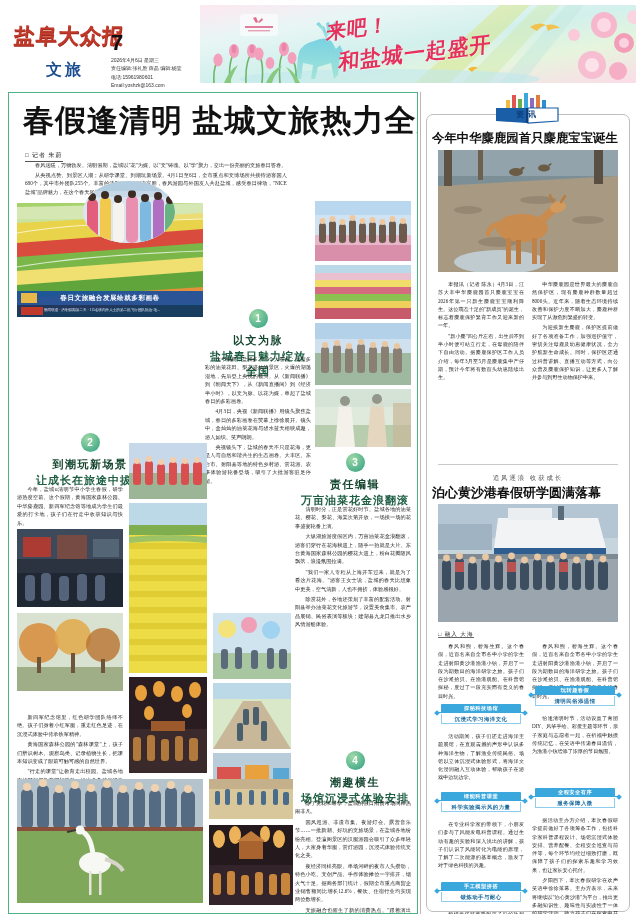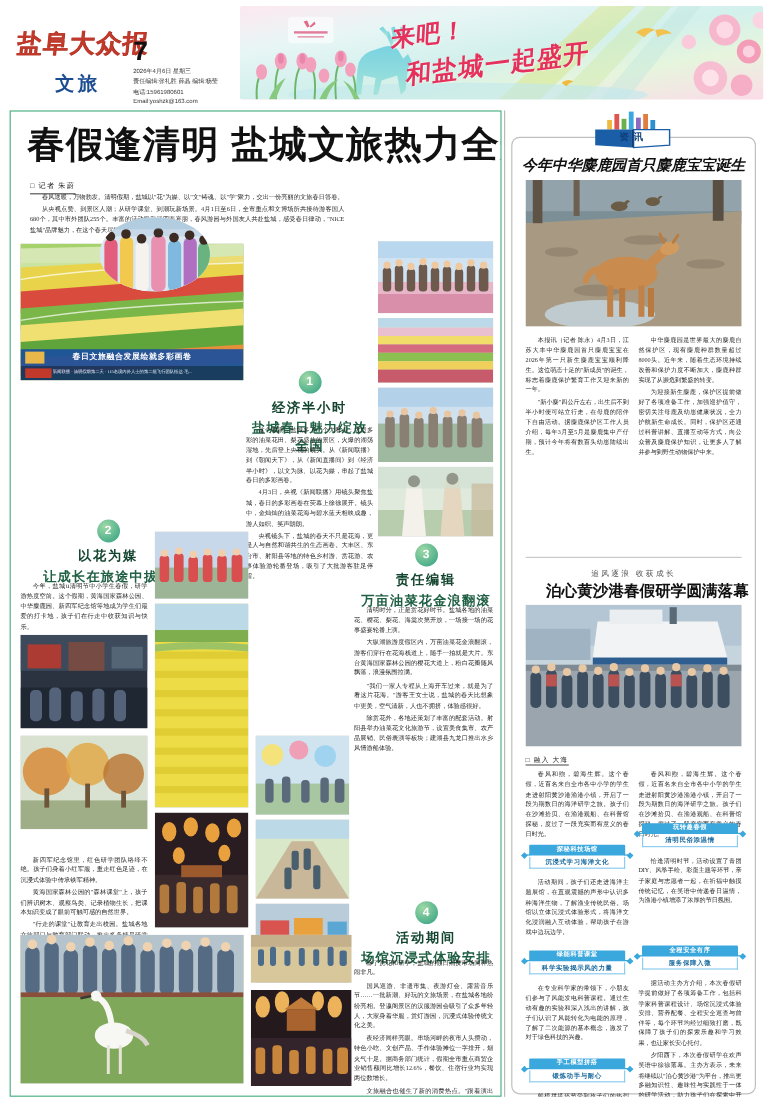--- a/index.html
+++ b/index.html
@@ -225,42 +225,41 @@
     left: 2px; top: 22px;
     width: 204px; height: 798px;
     border: 1px solid #bfbfbf;
     border-radius: 7px;
     box-sizing: border-box;
   }
   .r-headline {
     position: absolute;
     left: 8px; top: 38px;
     width: 192px;
-    text-align: center;
+    text-align: left;
     font-size: 12.4px;
     font-weight: bold;
     color: #111;
     font-family: "Liberation Sans", sans-serif;
     letter-spacing: 0px;
     white-space: nowrap;
-    font-style: italic;
   }
   .r-kicker {
     position: absolute;
     width: 192px;
     text-align: center;
     font-size: 6.4px;
     color: #555;
     letter-spacing: 2px;
   }
   .r-headline2 {
     position: absolute;
     left: 8px;
     width: 192px;
-    text-align: right;
+    text-align: left;
     font-size: 13px;
     font-weight: bold;
     color: #111;
     font-family: "Liberation Sans", sans-serif;
     white-space: nowrap;
   }
   .r-col {
     position: absolute;
     font-size: 5.1px;
     line-height: 8.3px;
@@ -510,21 +509,21 @@
             <circle cx="62" cy="17" r="4"></circle>
               <circle cx="75" cy="15" r="4"></circle>
             <circle cx="87" cy="19" r="4"></circle>
           </g>
           <rect y="0" width="92" height="10" fill="#9fc1d8" opacity=".5"></rect>
         </svg>
       </div>
 
       <div class="sec-head" style="left:196px; top:216px; width:106px;">
         <div class="sec-badge">1</div>
-        <div><span class="sec-t1">经济半小时</span></div>
+        <div><span class="sec-t1">以文为脉</span></div>
         <div class="sec-t2">盐城春日魅力绽放全国</div>
       </div>
 
       <div class="col-text" style="position:absolute; left:196px; top:262px; width:106px;">
         <p>这个假期，盐城多了一个大看点：大型多彩的油菜花田、梨花盛放的景区，火爆的湖荡湿地，先后登上央视的镜头。从《新闻联播》到《朝闻天下》，从《新闻直播间》到《经济半小时》，以文为脉、以花为媒，串起了盐城春日的多彩画卷。</p>
         <p>4月3日，央视《新闻联播》用镜头聚焦盐城，春日的多彩画卷在荧幕上徐徐展开。镜头中，金灿灿的油菜花海与碧水蓝天相映成趣，游人如织、笑声朗朗。</p>
         <p>央视镜头下，盐城的春天不只是花海，更是人与自然和谐共生的生态画卷。大丰区、东台市、射阳县等地的特色乡村游、赏花游、农事体验游轮番登场，吸引了大批游客驻足停留。</p>
       </div>
 
       <div class="photo" style="left:306px; top:108px; width:96px; height:60px;">
@@ -602,21 +601,21 @@
           <path d="M52 58 L56 12 Q62 6 68 12 L72 58 Z" fill="#e5d7bf"></path>
           <circle cx="30" cy="12" r="5" fill="#3a2a22"></circle>
           <circle cx="62" cy="10" r="5" fill="#3a2a22"></circle>
           <rect x="0" y="0" width="96" height="18" fill="#cfe0d2" opacity=".6"></rect>
           <rect x="78" y="14" width="18" height="44" fill="#c8b898" opacity=".7"></rect>
         </svg>
       </div>
 
       <div class="sec-head" style="left:18px; top:340px; width:126px;">
         <div class="sec-badge">2</div>
-        <div><span class="sec-t1">以花为媒</span></div>
+        <div><span class="sec-t1">到潮玩新场景</span></div>
         <div class="sec-t2">让成长在旅途中拔节</div>
       </div>
       <div class="col-text" style="position:absolute; left:8px; top:392px; width:106px;">
         <p>今年，盐城ս清明节中小学生春假，研学游热度空前。这个假期，黄海国家森林公园、中华麋鹿园、新四军纪念馆等地成为学生们最爱的打卡地，孩子们在行走中收获知识与快乐。</p>
         <p>"原来麋鹿是'四不像'，真的太神奇了！"在中华麋鹿园内，来自市区某小学的学生们在讲解员的带领下认识这一国家一级保护动物，了解湿地生态系统的奥秘。</p>
       </div>
       <div class="col-text" style="position:absolute; left:8px; top:620px; width:106px;">
         <p>新四军纪念馆里，红色研学团队络绎不绝。孩子们身着小红军服，重走红色足迹，在沉浸式体验中传承铁军精神。</p>
         <p>黄海国家森林公园的"森林课堂"上，孩子们辨识树木、观察鸟类、记录植物生长，把课本知识变成了眼前可触可感的自然世界。</p>
         <p>"行走的课堂"让教育走出校园。盐城各地文旅部门与教育部门联动，推出多条精品研学线路，涵盖红色教育、生态科普、非遗传承、工业探秘等主题，满足不同年龄段学生的需求。</p>
@@ -767,21 +766,21 @@
             <rect x="8" y="36" width="7" height="20" rx="3"></rect>
               <rect x="22" y="34" width="7" height="22" rx="3"></rect>
             <rect x="38" y="37" width="7" height="19" rx="3"></rect>
               <rect x="54" y="35" width="7" height="21" rx="3"></rect>
           </g>
         </svg>
       </div>
 
       <div class="sec-head" style="left:286px; top:658px; width:120px;">
         <div class="sec-badge">4</div>
-        <div><span class="sec-t1">活动期间</span></div>
+        <div><span class="sec-t1">潮趣横生</span></div>
         <div class="sec-t2">场馆沉浸式体验安排</div>
       </div>
       <div class="col-text" style="position:absolute; left:286px; top:706px; width:116px;">
         <p>除了赏花和研学，盐城的假日消费市场同样热闹非凡。</p>
         <p>国风巡游、非遗市集、夜游灯会、露营音乐节……一批新潮、好玩的文旅场景，在盐城各地纷纷亮相。登瀛阁景区的汉服游园会吸引了众多年轻人，大家身着华服，赏灯游园，沉浸式体验传统文化之美。</p>
         <p>夜经济同样亮眼。串场河畔的夜市人头攒动，特色小吃、文创产品、手作体验摊位一字排开，烟火气十足。据商务部门统计，假期全市重点商贸企业销售额同比增长12.6%，餐饮、住宿行业均实现两位数增长。</p>
         <p>文旅融合也催生了新的消费热点。"跟着演出去旅行""跟着赛事去旅行"成为新风尚，假期期间全市举办各类文体活动80余场，进一步释放了消费潜能。</p>
 
       </div>
 

